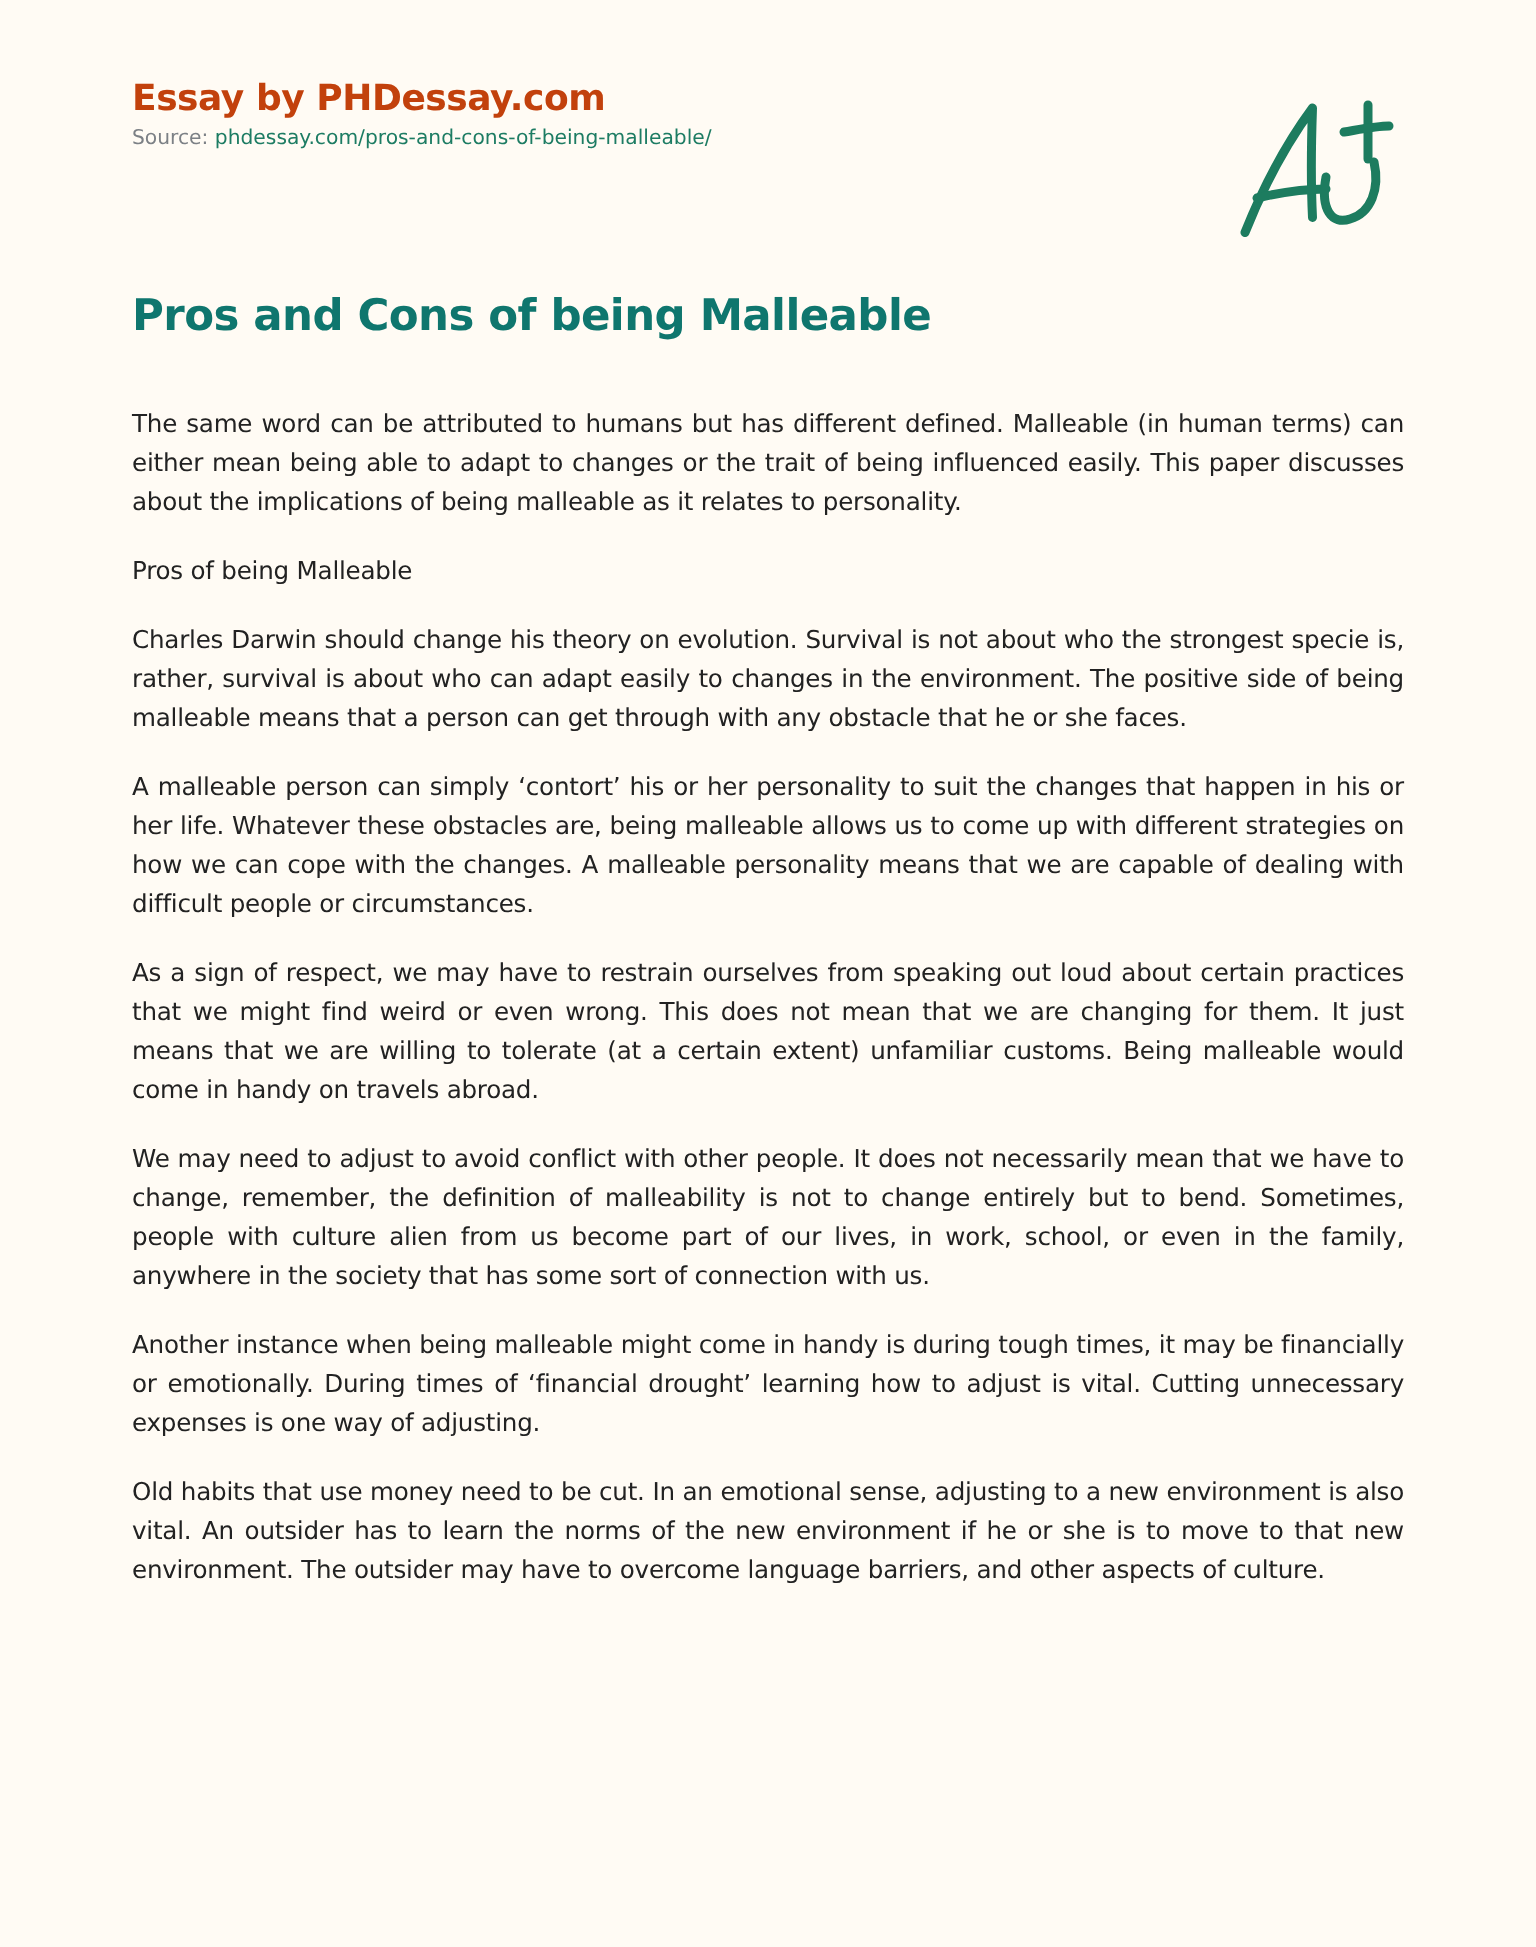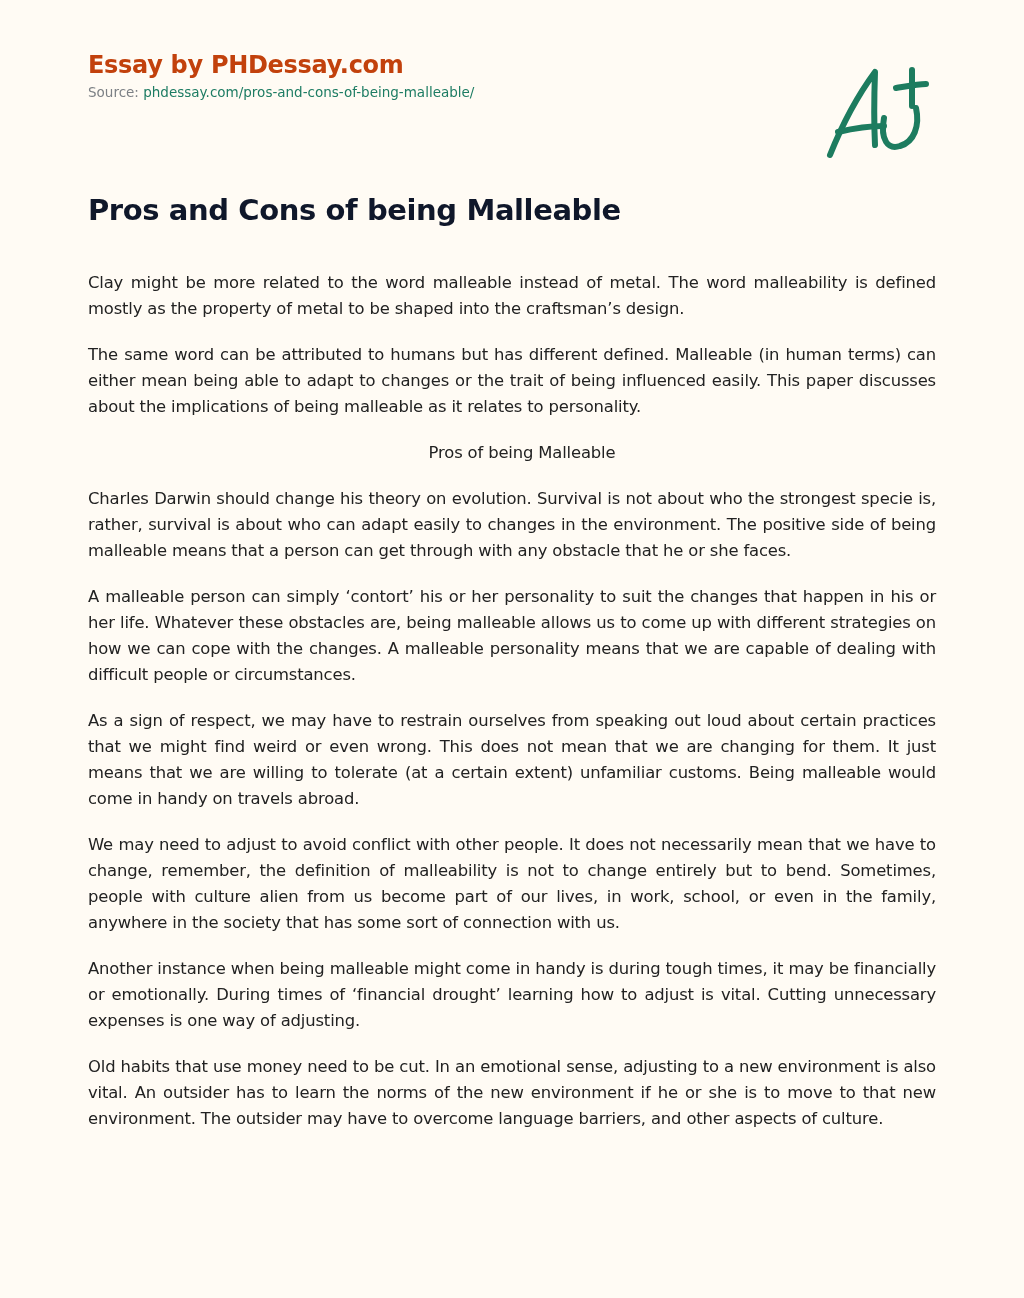--- a/index.html
+++ b/index.html
@@ -47,41 +47,40 @@
     width: 110px;
     height: 105px;
   }
   .essay-title {
     position: absolute;
     left: 88px;
     top: 190px;
     margin: 0;
     font-size: 29px;
     font-weight: bold;
-    color: #0f172a;
+    color: #0f766e;
     letter-spacing: -0.4px;
     line-height: 40px;
   }
   .content {
     position: absolute;
     left: 88px;
     top: 270px;
     width: 848px;
   }
   .content p {
     margin: 0 0 20px 0;
     font-size: 16.4px;
     line-height: 26px;
     text-align: justify;
     color: #222;
     letter-spacing: -0.15px;
   }
   .content p.sub {
-    text-align: center;
-    margin-left: 20px;
+    text-align: left;
   }
 </style>
 </head>
 <body>
 
 <div class="header">
   <h1 class="site-title">Essay by PHDessay.com</h1>
   <div class="source">
     <span class="source-label">Source: </span><a class="source-link">phdessay.com/pros-and-cons-of-being-malleable/</a>
   </div>
@@ -93,21 +92,20 @@
     <path d="M18 72 C 35 68, 50 66, 64 66"></path>
     <path d="M92 10 L 92 46"></path>
     <path d="M76 28 C 88 26, 98 24, 106 24"></path>
     <path d="M64 58 C 60 80, 68 90, 80 86 C 94 82, 100 66, 96 48"></path>
   </svg>
 </div>
 
 <h2 class="essay-title">Pros and Cons of being Malleable</h2>
 
 <div class="content">
-  <p>Clay might be more related to the word malleable instead of metal. The word malleability is defined mostly as the property of metal to be shaped into the craftsman’s design.</p>
   <p>The same word can be attributed to humans but has different defined. Malleable (in human terms) can either mean being able to adapt to changes or the trait of being influenced easily. This paper discusses about the implications of being malleable as it relates to personality.</p>
   <p class="sub">Pros of being Malleable</p>
   <p>Charles Darwin should change his theory on evolution. Survival is not about who the strongest specie is, rather, survival is about who can adapt easily to changes in the environment. The positive side of being malleable means that a person can get through with any obstacle that he or she faces.</p>
   <p>A malleable person can simply ‘contort’ his or her personality to suit the changes that happen in his or her life. Whatever these obstacles are, being malleable allows us to come up with different strategies on how we can cope with the changes. A malleable personality means that we are capable of dealing with difficult people or circumstances.</p>
   <p>As a sign of respect, we may have to restrain ourselves from speaking out loud about certain practices that we might find weird or even wrong. This does not mean that we are changing for them. It just means that we are willing to tolerate (at a certain extent) unfamiliar customs. Being malleable would come in handy on travels abroad.</p>
   <p>We may need to adjust to avoid conflict with other people. It does not necessarily mean that we have to change, remember, the definition of malleability is not to change entirely but to bend. Sometimes, people with culture alien from us become part of our lives, in work, school, or even in the family, anywhere in the society that has some sort of connection with us.</p>
   <p>Another instance when being malleable might come in handy is during tough times, it may be financially or emotionally. During times of ‘financial drought’ learning how to adjust is vital. Cutting unnecessary expenses is one way of adjusting.</p>
   <p>Old habits that use money need to be cut. In an emotional sense, adjusting to a new environment is also vital. An outsider has to learn the norms of the new environment if he or she is to move to that new environment. The outsider may have to overcome language barriers, and other aspects of culture.</p>
 </div>
 

